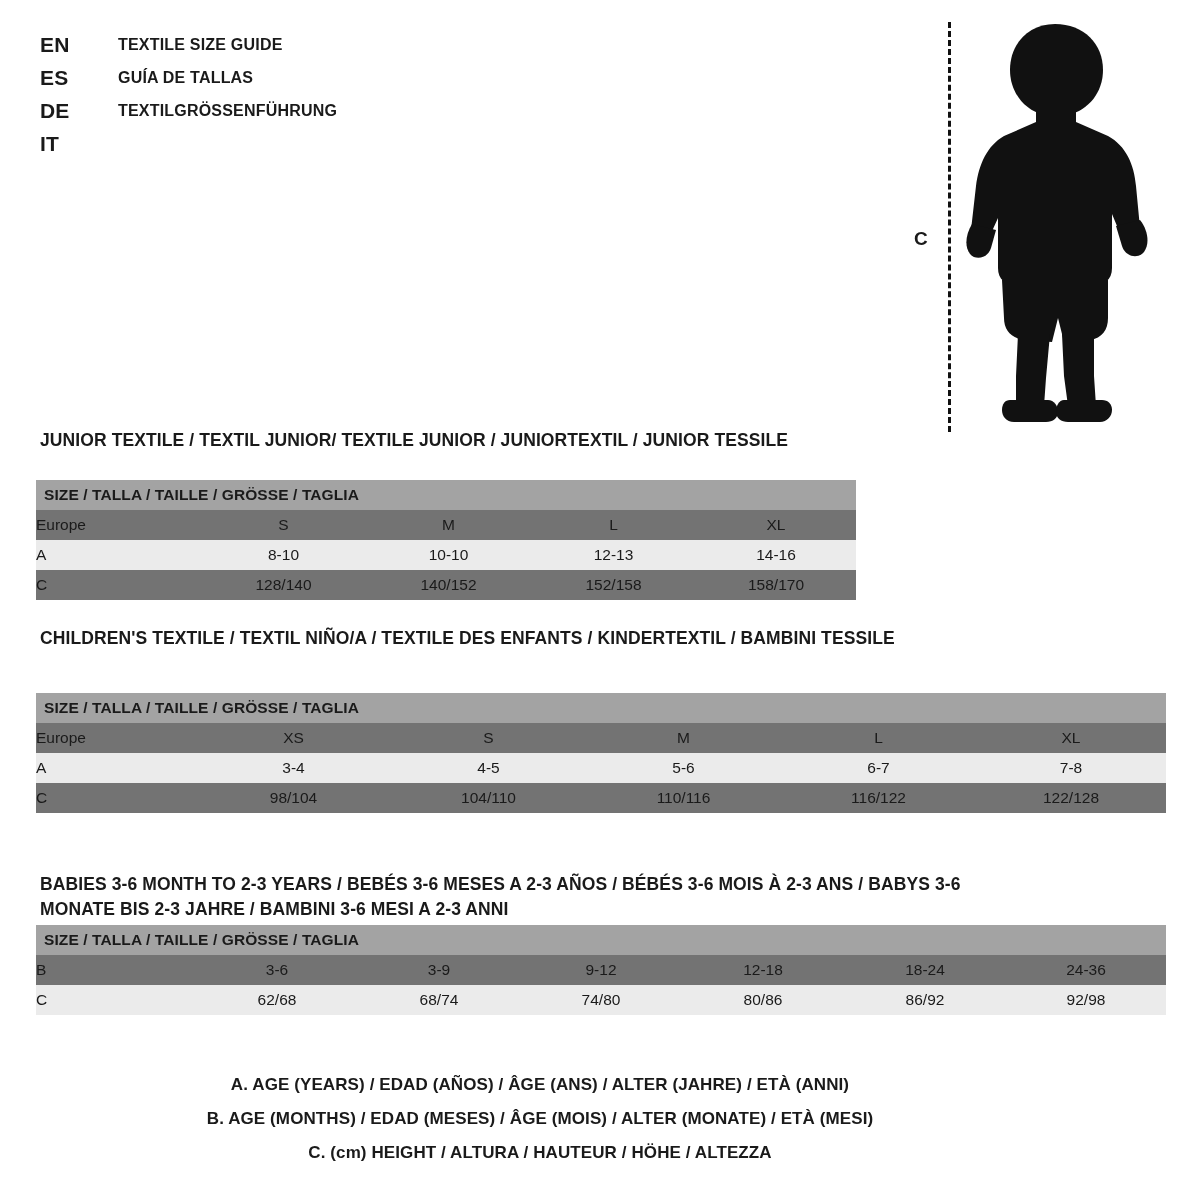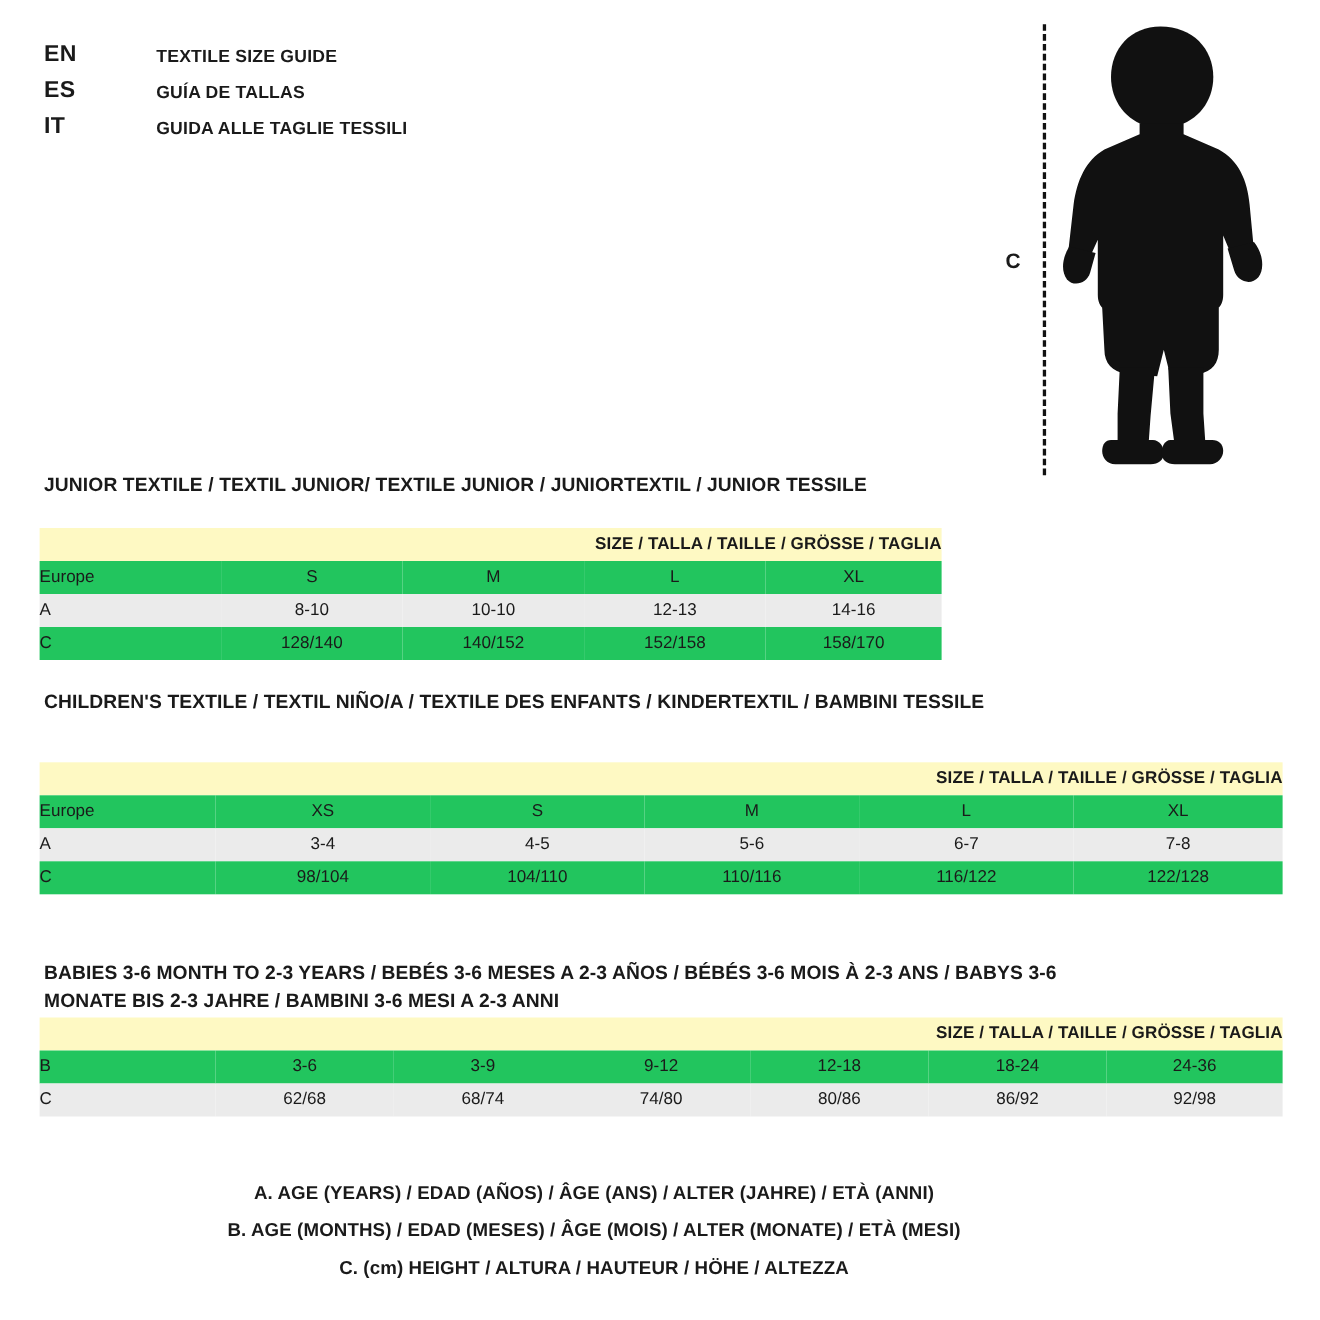--- a/index.html
+++ b/index.html
@@ -18,23 +18,22 @@
 
   
   .header {
     position: absolute;
     left: 40px;
     top: 28px;
     width: 620px;
   }
   .lang-row {
     display: flex;
-    align-items: flex-end;
+    align-items: center;
     height: 33px;
-    gap: 24px;
   }
   .lang-code {
     width: 78px;
     font-size: 21px;
     font-weight: 700;
     letter-spacing: 0.2px;
   }
   .lang-title {
     font-size: 16px;
     font-weight: 700;
@@ -90,34 +89,33 @@
     left: 36px;
     border-collapse: collapse;
     font-size: 15.5px;
   }
   table.size-table td {
     padding: 0;
     height: 30px;
     vertical-align: middle;
   }
   .row-head td {
-    background: #fef9c3;
+    background: #a3a3a3;
     font-weight: 700;
     letter-spacing: 0.1px;
     height: 30px;
-    text-align: right;
   }
   .row-head td.head-cell {
     padding-left: 8px;
   }
   .row-alt td {
     background: #ebebeb;
   }
   .row-plain td {
-    background: #22c55e;
+    background: #737373;
   }
   .cell-label {
     padding-left: 8px;
     text-align: left;
     font-weight: 400;
   }
   .cell-val {
     text-align: center;
     font-weight: 400;
   }
@@ -145,22 +143,25 @@
 <div class="header">
   <div class="lang-row">
     <div class="lang-code">EN</div>
     <div class="lang-title">TEXTILE SIZE GUIDE</div>
   </div>
   <div class="lang-row">
     <div class="lang-code">ES</div>
     <div class="lang-title">GUÍA DE TALLAS</div>
   </div>
   <div class="lang-row">
+    <div class="lang-code">DE</div>
+    <div class="lang-title">TEXTILGRÖSSENFÜHRUNG</div>
+  </div>
+  <div class="lang-row">
     <div class="lang-code">IT</div>
-    <div class="lang-title">GUIDA ALLE TAGLIE TESSILI</div>
   </div>
 </div>
 
 <div class="figure-area">
   <div class="measure-label">C</div>
   <div class="dashed-line"></div>
   <div class="silhouette">
     <svg width="200" height="410" viewBox="0 0 200 410" xmlns="http://www.w3.org/2000/svg">
       <g fill="#111111">
 

